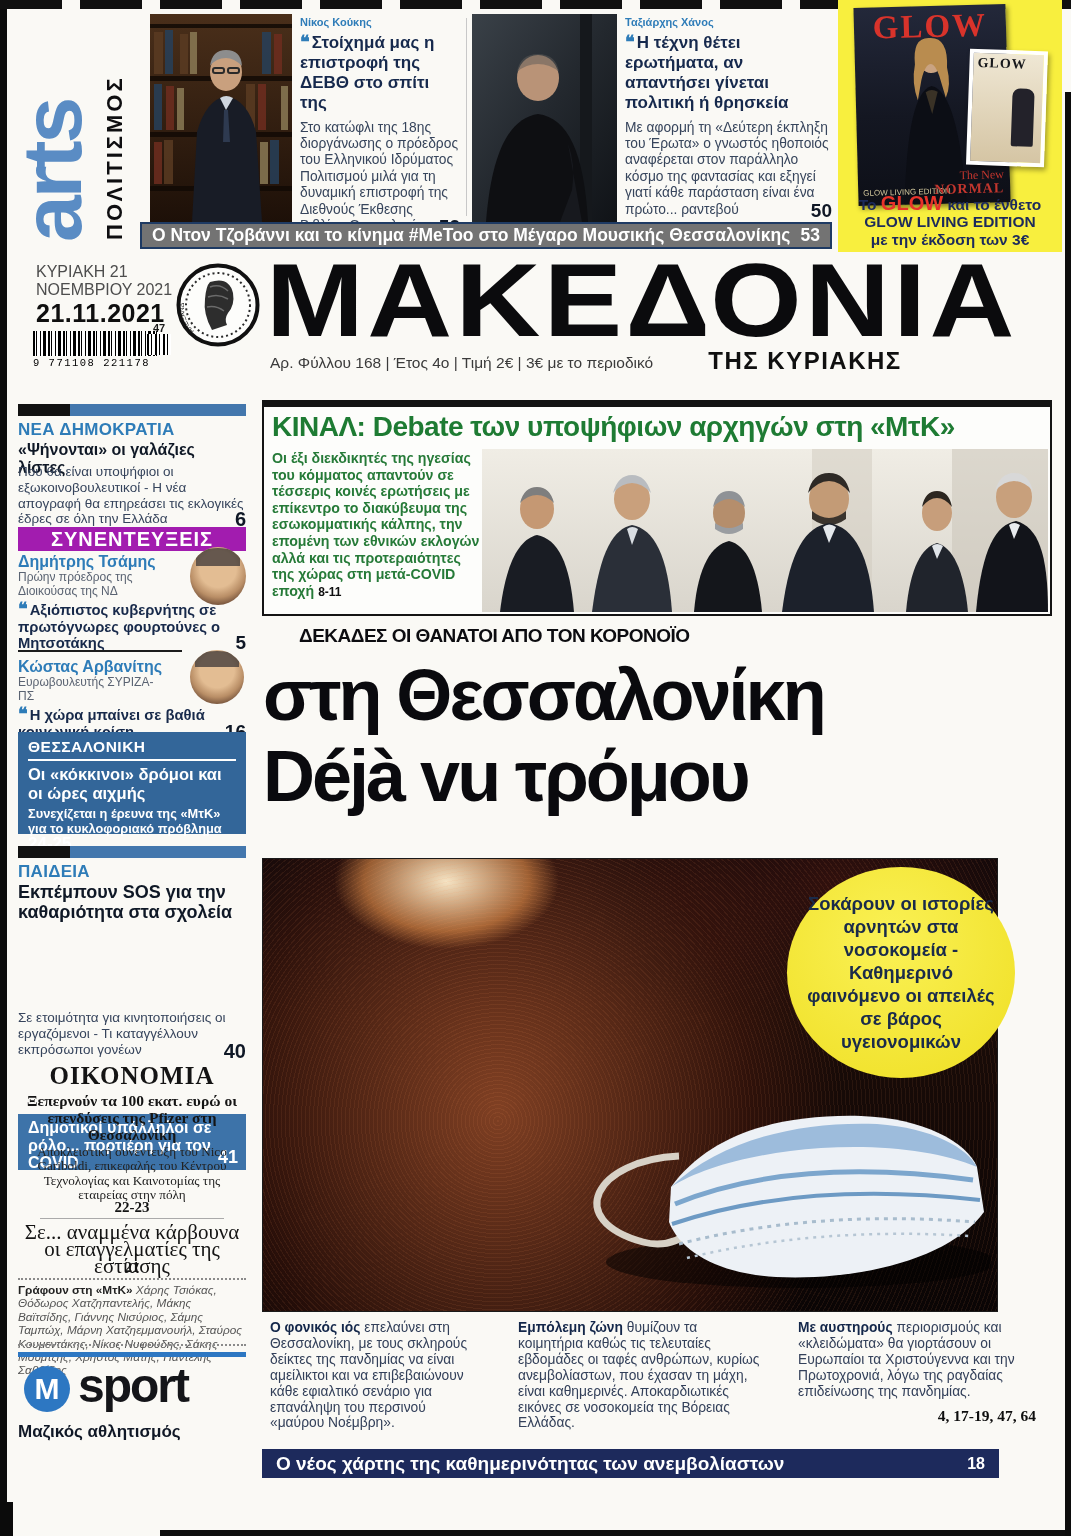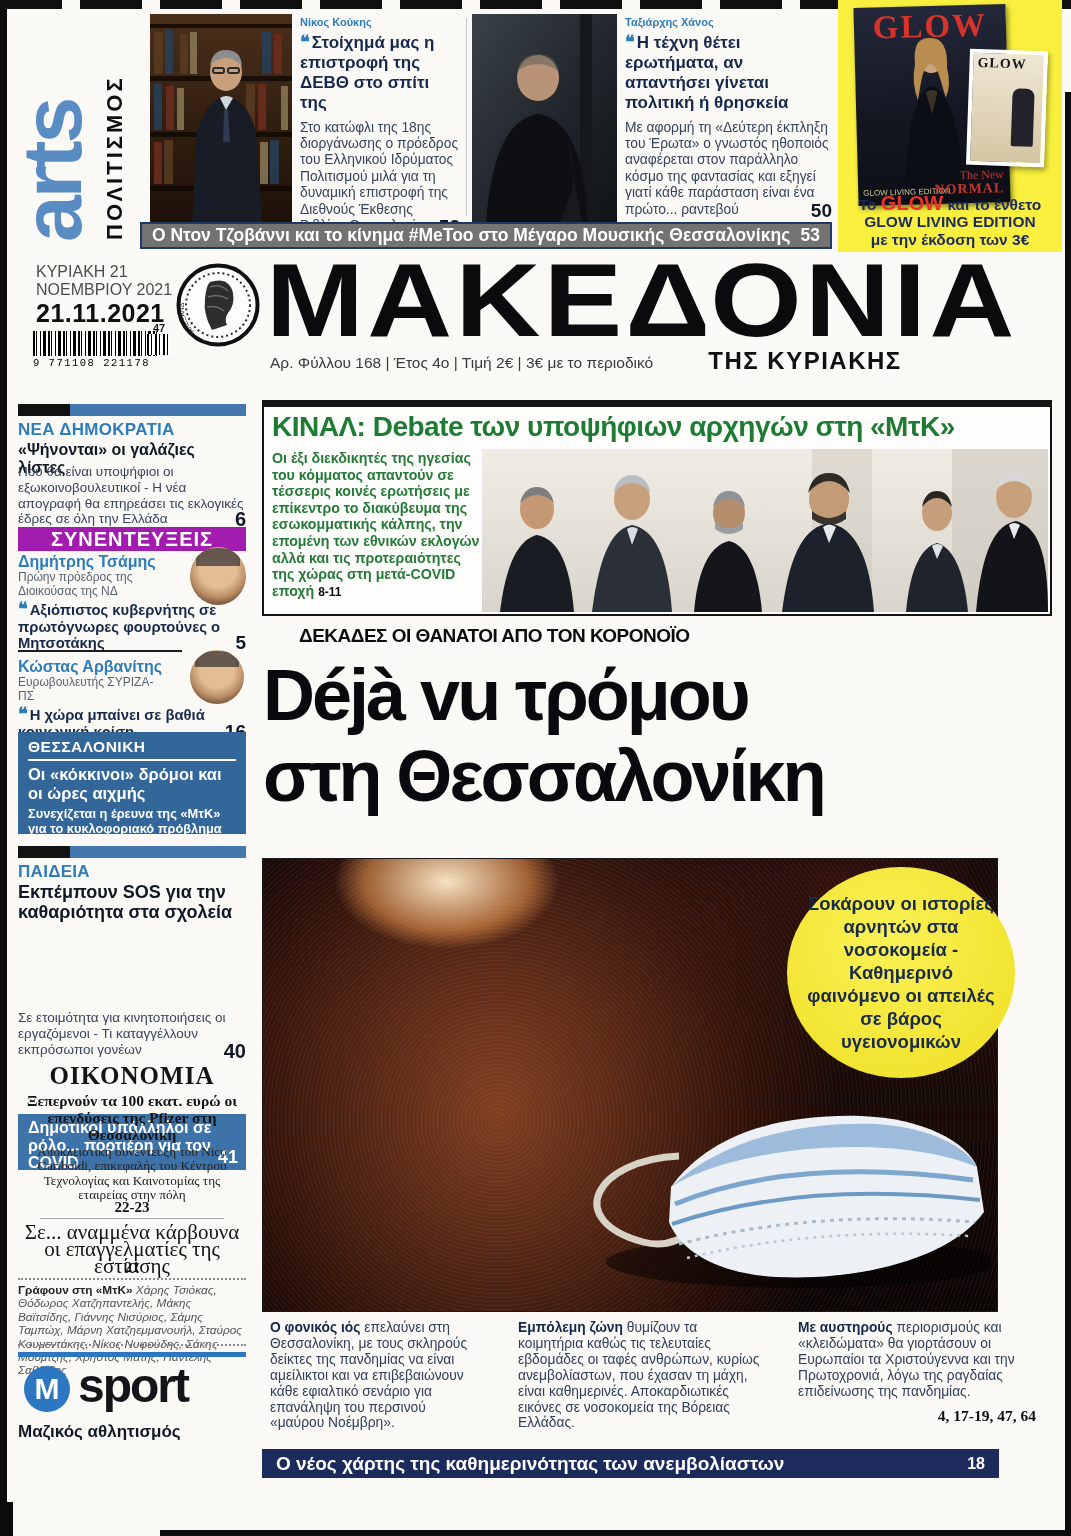--- a/index.html
+++ b/index.html
@@ -458,22 +458,22 @@
           <ellipse cx="532" cy="48" rx="18" ry="21" fill="#c8a07c"></ellipse>
           <path d="M513,42 Q518,24 532,24 Q546,24 551,42 Q542,32 532,32 Q522,32 513,42Z" fill="#d8d8d8"></path>
           <path d="M494,163 C500,98 514,76 534,72 C556,78 566,104 566,163 Z" fill="#12141a"></path>
           <path d="M527,76 L532,90 L538,76 Q532,72 527,76Z" fill="#e8ebee"></path>
         </g>
     </svg>
   </div>
 
   <div class="abs kicker">ΔΕΚΑΔΕΣ ΟΙ ΘΑΝΑΤΟΙ ΑΠΟ ΤΟΝ ΚΟΡΟΝΟΪΟ</div>
   <div class="abs headline">
+    <div>στη Θεσσαλονίκη</div>
     <div>Déjà vu τρόμου</div>
-    <div>στη Θεσσαλονίκη</div>
   </div>
 
   <div class="abs main-photo">
     <svg class="mask-svg" viewBox="0 0 470 225">
       <ellipse cx="280" cy="190" rx="195" ry="26" fill="rgba(0,0,0,0.5)"></ellipse>
       <path d="M158,84 C74,88 42,148 122,170 C144,176 160,168 172,158" stroke="#d7d1c6" stroke-width="7" fill="none"></path>
       <path d="M150,115 C190,60 262,42 340,44 C402,46 446,70 456,95 L463,140 C430,186 340,209 255,205 C200,202 160,181 148,150 Z" fill="#edf1f6"></path>
       <path d="M150,115 C202,66 282,49 356,52 C412,56 446,76 456,95 C420,79 360,72 300,76 C232,81 180,96 150,115 Z" fill="#9dbcdc"></path>
       <path d="M154,132 C232,100 334,92 452,108" stroke="#7ca6cd" stroke-width="5" fill="none"></path>
       <path d="M151,152 C240,122 342,115 459,128" stroke="#6d9ac4" stroke-width="4" fill="none"></path>

